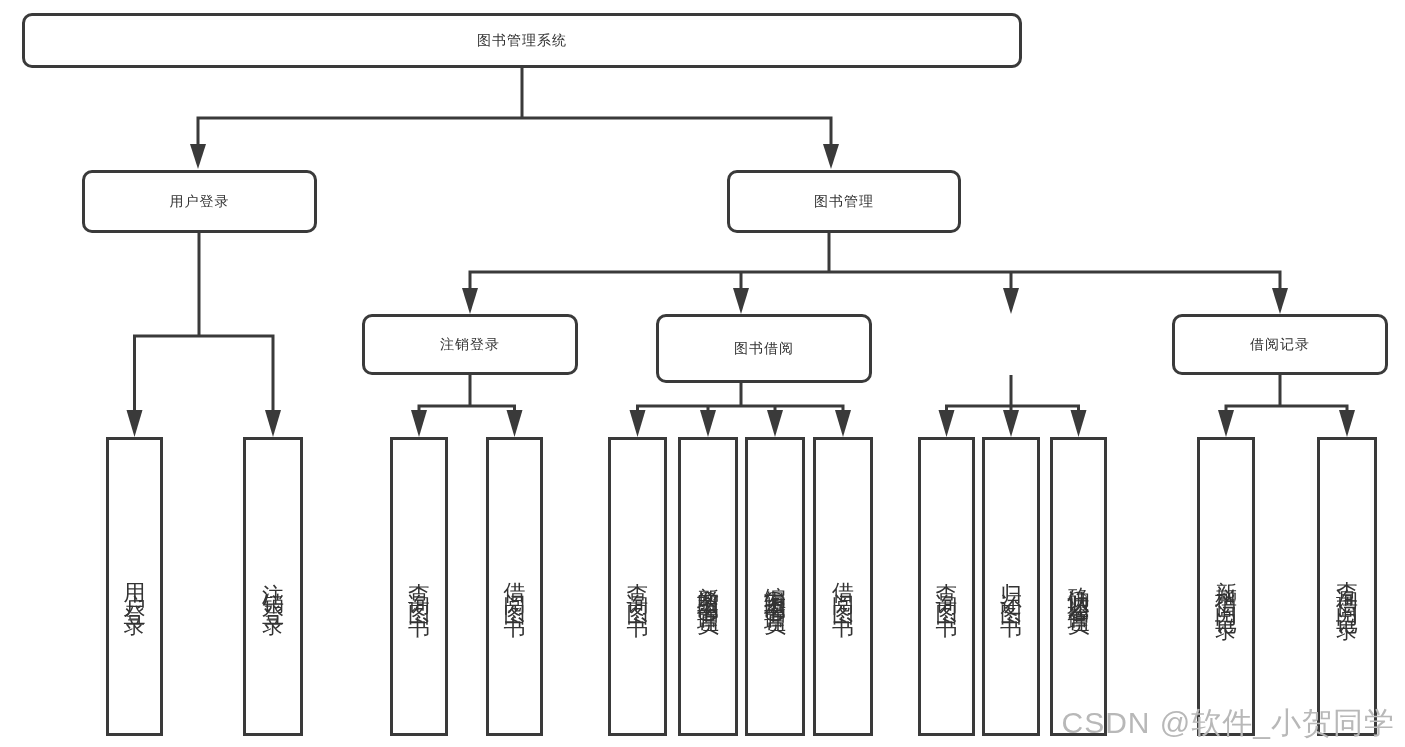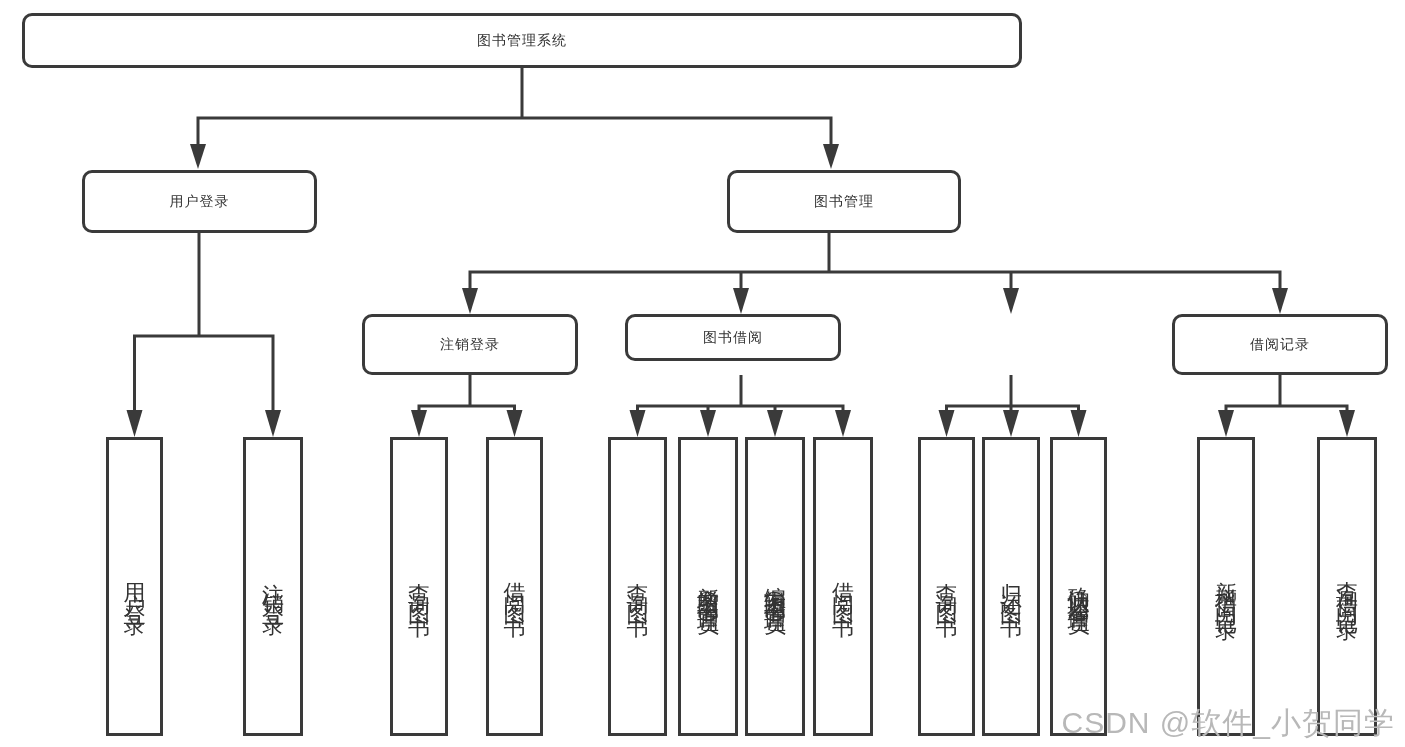--- a/index.html
+++ b/index.html
@@ -120,21 +120,21 @@
       <polygon class="arrow" points="1339,410 1355,410 1347,437"></polygon>
     </g>
   </svg>
 
   <div class="box hbox" style="left:22px;top:13px;width:1000px;height:55px;">图书管理系统</div>
 
   <div class="box hbox" style="left:82px;top:170px;width:235px;height:63px;">用户登录</div>
   <div class="box hbox" style="left:712px;top:170px;width:234px;height:63px;margin-left:15px;">图书管理</div>
 
   <div class="box hbox" style="left:362px;top:314px;width:216px;height:61px;">注销登录</div>
-  <div class="box hbox" style="left:625px;top:314px;width:216px;height:47px;">图书借阅</div>
+  <div class="box hbox" style="left:656px;top:314px;width:216px;height:69px;">图书借阅</div>
   <div class="box hbox" style="left:1172px;top:314px;width:216px;height:61px;">借阅记录</div>
 
   <div class="box vbox" style="left:106px;top:437px;width:57px;height:299px;">用户登录</div>
   <div class="box vbox" style="left:243px;top:437px;width:60px;height:299px;">注销登录</div>
 
   <div class="box vbox" style="left:390px;top:437px;width:58px;height:299px;">查询图书</div>
   <div class="box vbox" style="left:486px;top:437px;width:57px;height:299px;">借阅图书</div>
 
   <div class="box vbox" style="left:608px;top:437px;width:59px;height:299px;">查询图书</div>
   <div class="box vbox v10" style="left:678px;top:437px;width:60px;height:299px;">新增图书（管理员）</div>

